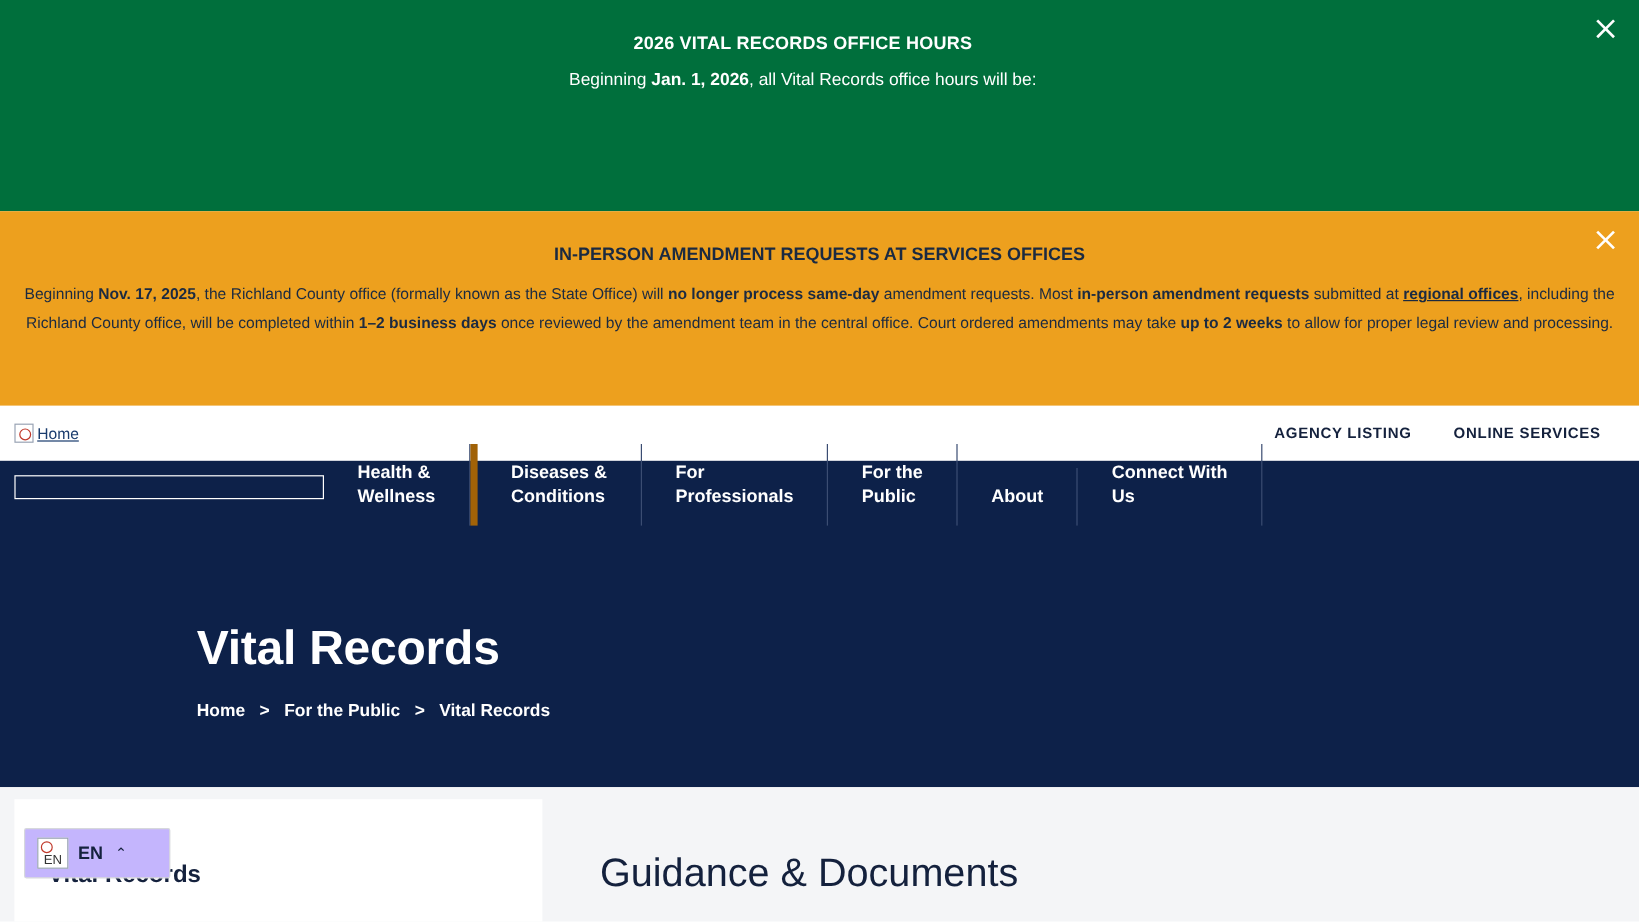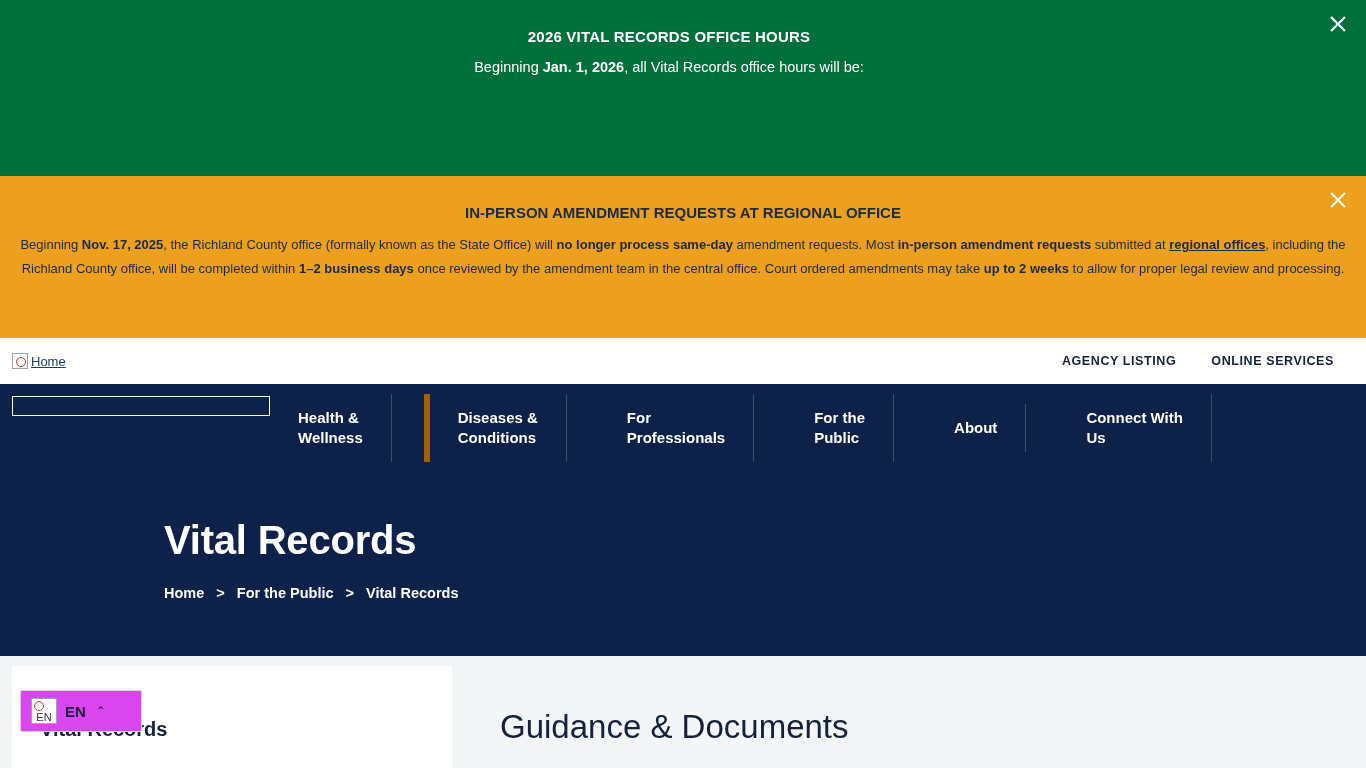--- a/index.html
+++ b/index.html
@@ -132,24 +132,23 @@
   }
   .logo-box {
     width: 258px;
     height: 20px;
     margin-top: 12px;
     border: 1px solid #ffffff;
     background: transparent;
   }
   .nav-items {
     display: flex;
-    align-items: center;
-    margin-top: 18px;
+    align-items: flex-end;
+    margin-top: 2px;
     height: 52px;
-    gap: 32px;
   }
   .nav-item {
     color: #ffffff;
     font-size: 15px;
     font-weight: bold;
     line-height: 20px;
     padding: 14px 28px 14px 28px;
     display: flex;
     align-items: center;
     border-right: 1px solid #3b4d72;
@@ -217,21 +216,21 @@
     font-weight: normal;
   }
 
   
   .lang-widget {
     position: absolute;
     left: 20px;
     top: 690px;
     width: 122px;
     height: 42px;
-    background: #d946ef;
+    background: #c4b5fd;
     border: 1px solid #d6d8dc;
     border-radius: 2px;
     display: flex;
     align-items: center;
     padding: 0 10px;
     gap: 8px;
     z-index: 20;
   }
   .lang-widget .flag-ph {
     width: 26px; height: 26px;
@@ -280,21 +279,21 @@
   </div>
 </div>
 
 <div class="alert-amber">
   <button class="alert-close" aria-label="close">
     <svg width="28" height="28" viewBox="0 0 28 28">
       <line x1="7" y1="7" x2="21" y2="21" stroke="#ffffff" stroke-width="2.2"></line>
       <line x1="21" y1="7" x2="7" y2="21" stroke="#ffffff" stroke-width="2.2"></line>
     </svg>
   </button>
-  <div class="alert-title">IN-PERSON AMENDMENT REQUESTS AT REGIONAL OFFICE</div>
+  <div class="alert-title">IN-PERSON AMENDMENT REQUESTS AT SERVICES OFFICES</div>
   <div class="alert-body" id="amber-body"><span>Beginning </span><b>Nov. 17, 2025</b><span>, the Richland County office (formally known as the State Office) will </span><b>no longer process same-day</b><span> amendment requests. Most </span><b>in-person amendment requests</b><span> submitted at </span><a href="#">regional offices</a><span>, including the Richland County office, will be completed within </span><b>1–2 business days</b><span> once reviewed by the amendment team in the central office. Court ordered amendments may take </span><b>up to 2 weeks</b><span> to allow for proper legal review and processing.</span></div>
 </div>
 
 <div class="utility-bar">
   <a class="broken-img" href="#">
     <span class="ph"></span>
       <span>Home</span>
   </a>
   <div class="utility-links">
     <a href="#">AGENCY LISTING</a>

